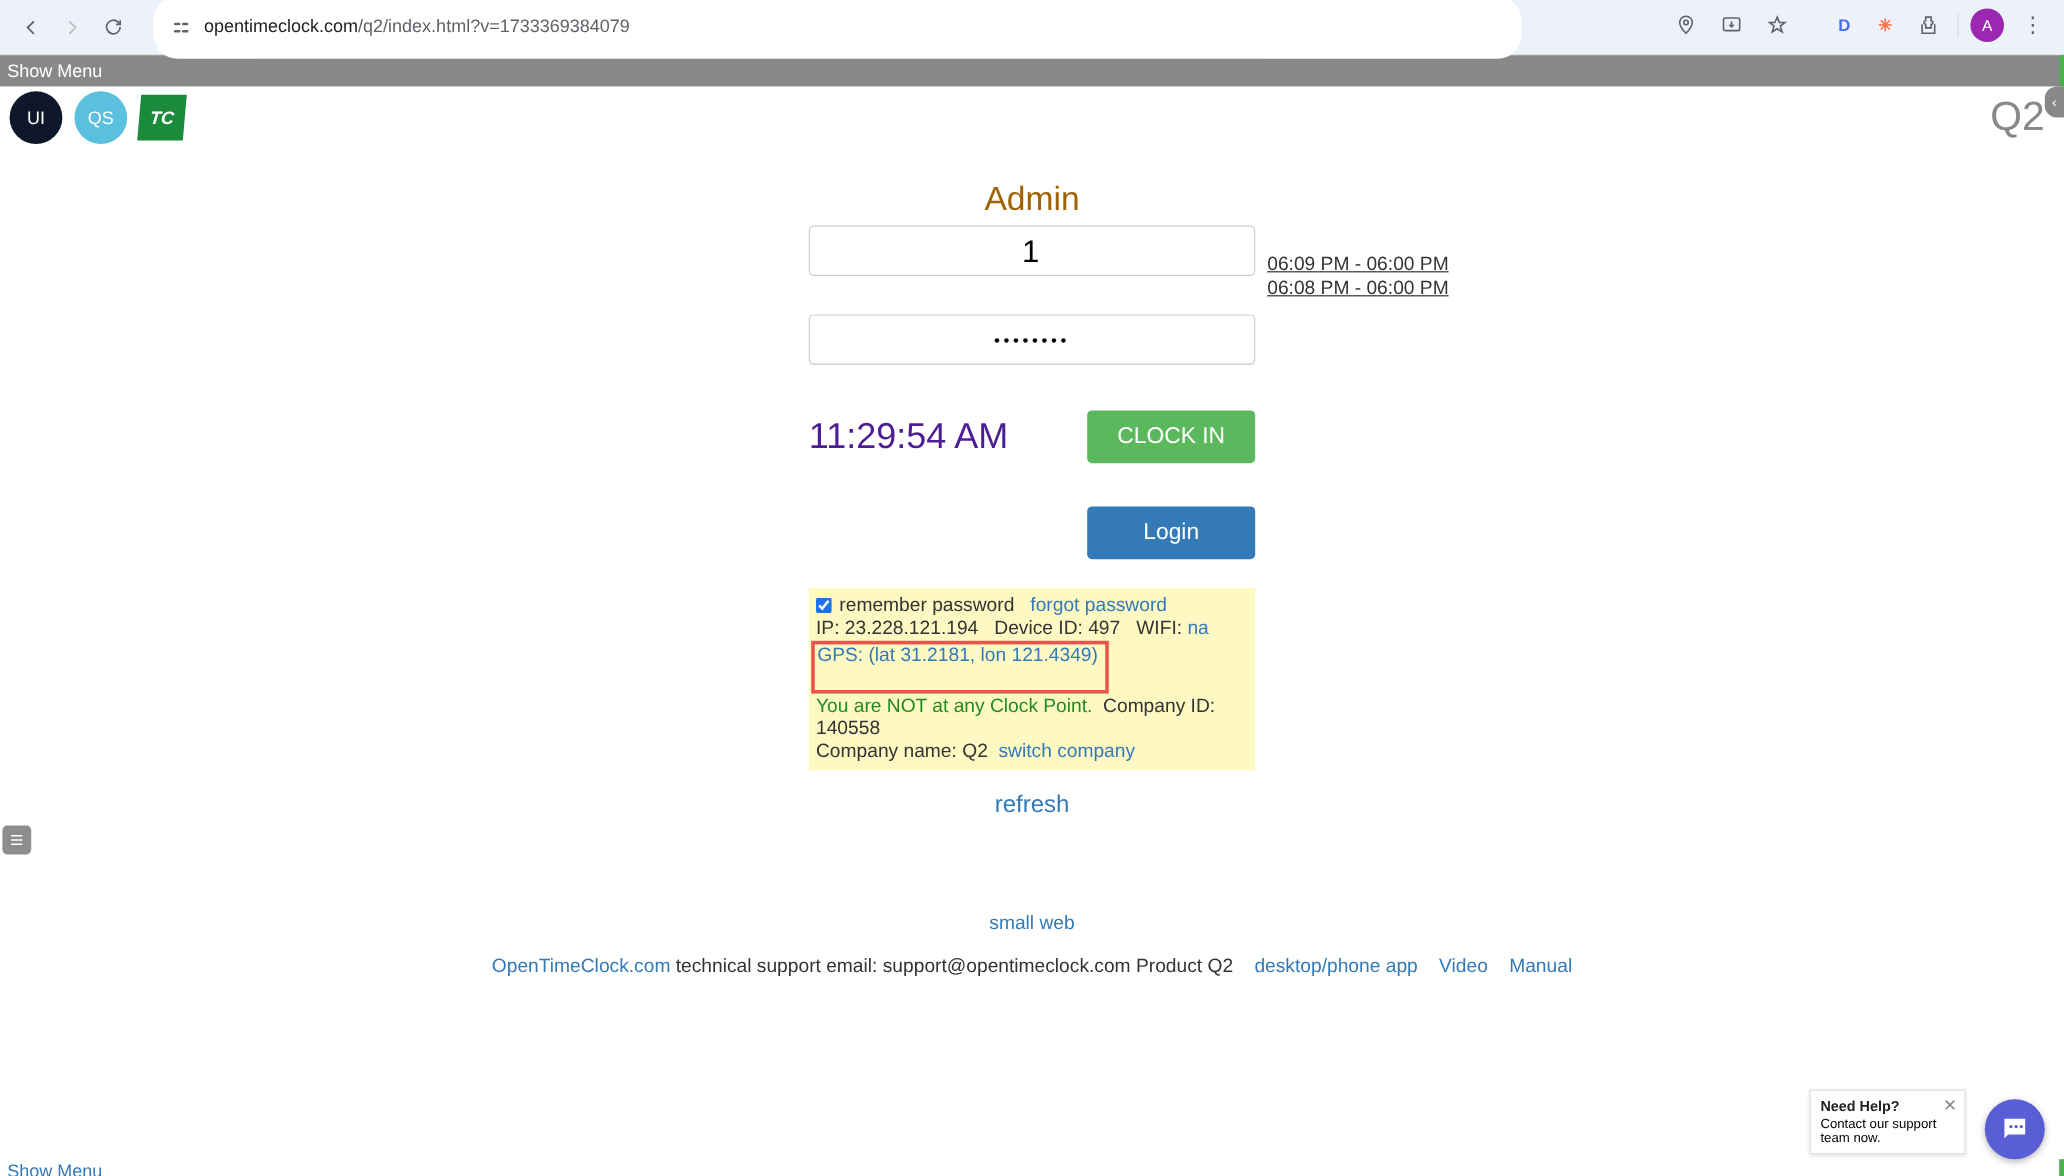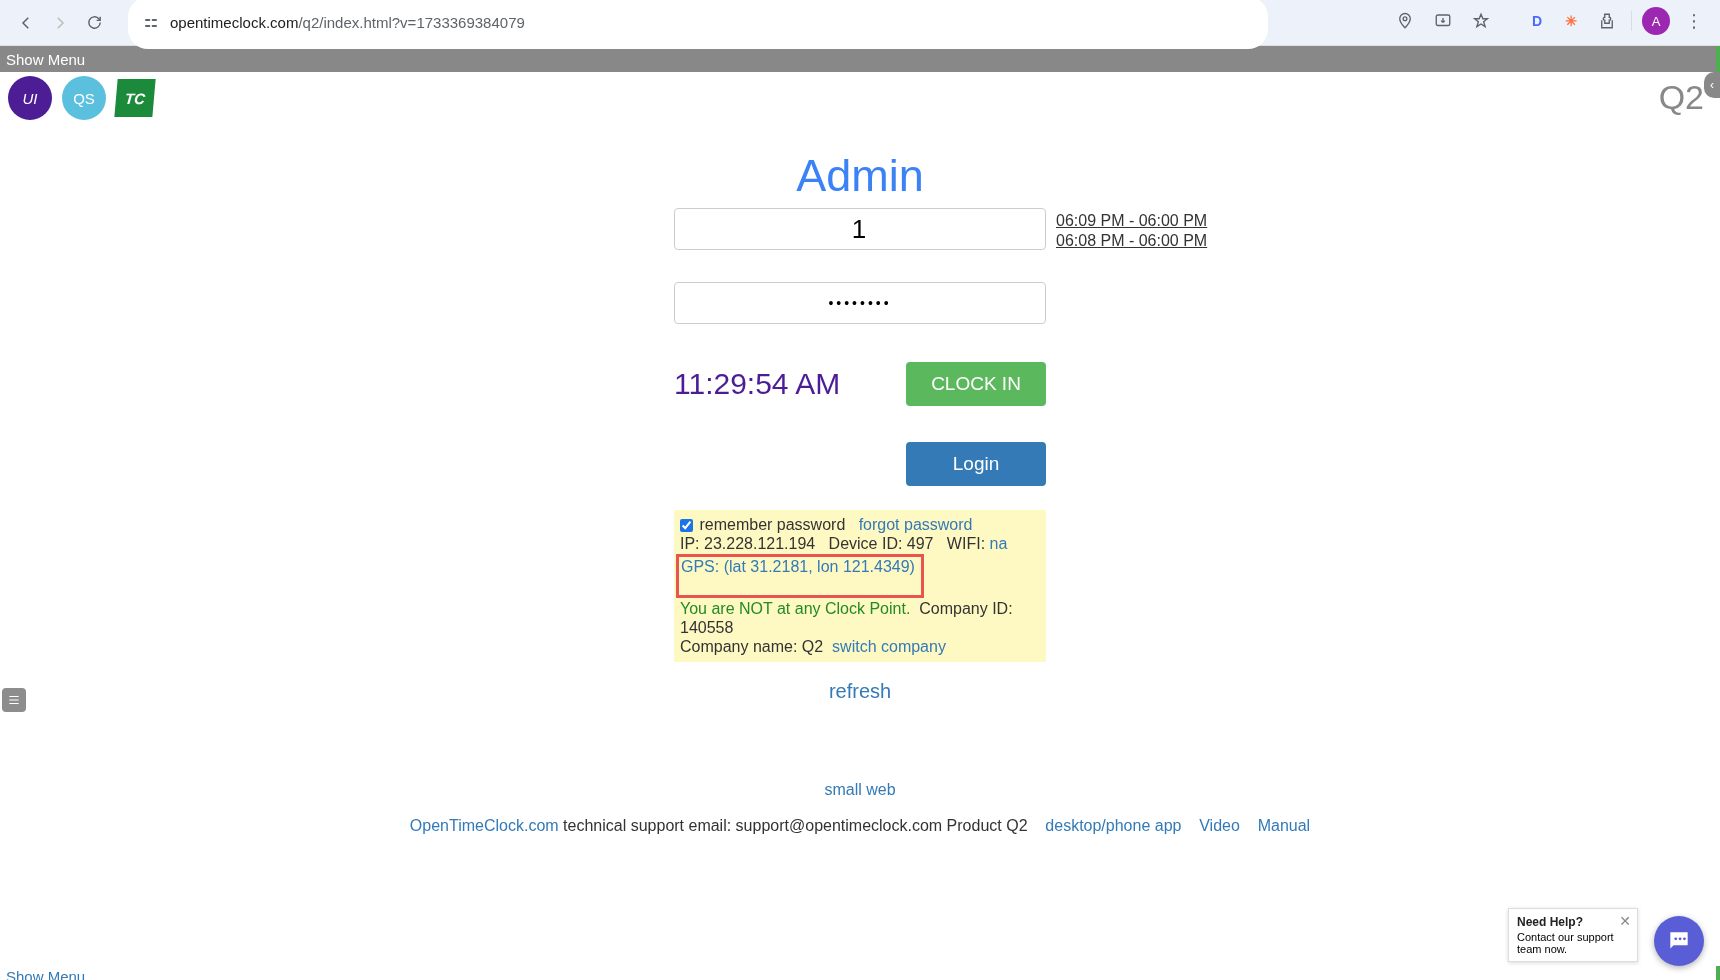--- a/index.html
+++ b/index.html
@@ -28,21 +28,21 @@
     .green-edge { position:absolute; right:0; top:46px; width:4px; height:26px; background:#4caf50;}
 
     
     .badges-row { padding: 4px 8px; display:flex; align-items:center; gap:10px; }
     .circle-badge { width: 44px; height: 44px; border-radius: 50%; display:flex; align-items:center; justify-content:center; color:#fff; font-size: 15px; font-weight: 500; }
     .tc-logo { width:38px; height:38px; background:#1b8a3a; display:flex; align-items:center; justify-content:center; color:#fff; font-style:italic; font-weight:bold; font-size:15px; transform: skewX(-5deg);}
     .q2-label { position:absolute; right:16px; top:78px; color:#888; font-size:34px; font-weight:400;}
 
     
     .main-wrap { display:flex; flex-direction:column; align-items:center; margin-top: 26px; }
-    .label-admin { color:#3b82f6; font-size: 45px; font-weight:400; margin-bottom: 6px; text-align:center;}
+    .label-admin { color:#a16207; font-size: 28px; font-weight:400; margin-bottom: 6px; text-align:center;}
     .form-col { width: 372px; }
     .text-input { width:100%; height:42px; border:1px solid #ccc; border-radius:4px; font-size:26px; text-align:center; margin-bottom: 32px; letter-spacing: 2px; font-family: Arial;}
     .text-input.pw { font-size: 14px; letter-spacing: 3px; }
     .row-time { display:flex; align-items:center; justify-content: space-between; width:372px; margin-top: 6px;}
     .time-display { color:#4c1d95; font-size: 30px; font-weight:400; }
     .btn { width: 140px; height: 44px; border:none; border-radius:4px; color:#fff; font-size:19px; cursor:pointer; }
     .btn-green { background:#5cb85c; }
     .btn-blue { background:#337ab7; margin-top: 36px;}
     .timestamps-box { position:absolute; left: calc(50% + 196px); top: 212px; font-size: 16px; color:#333; }
     .timestamps-box div { text-decoration: underline; margin-bottom: 2px; }
@@ -137,21 +137,21 @@
   </div>
 </div>
 
 <div class="menu-bar">
   <a href="#">Show Menu</a>
 </div>
 <div class="green-edge"></div>
 <div class="side-tab">‹</div>
 
 <div class="badges-row">
-  <div class="circle-badge" style="background:#4c1d95;font-style:italic;">UI</div>
+  <div class="circle-badge" style="background:#0f172a;">UI</div>
   <div class="circle-badge" style="background:#5bc0de;">QS</div>
   <div class="tc-logo">TC</div>
 </div>
 <div class="q2-label">Q2</div>
 
 <div class="main-wrap">
   <div class="label-admin">Admin</div>
   <div class="form-col">
     <input class="text-input" value="1" style="">
     <input class="text-input pw" type="text" value="••••••••" style="">

